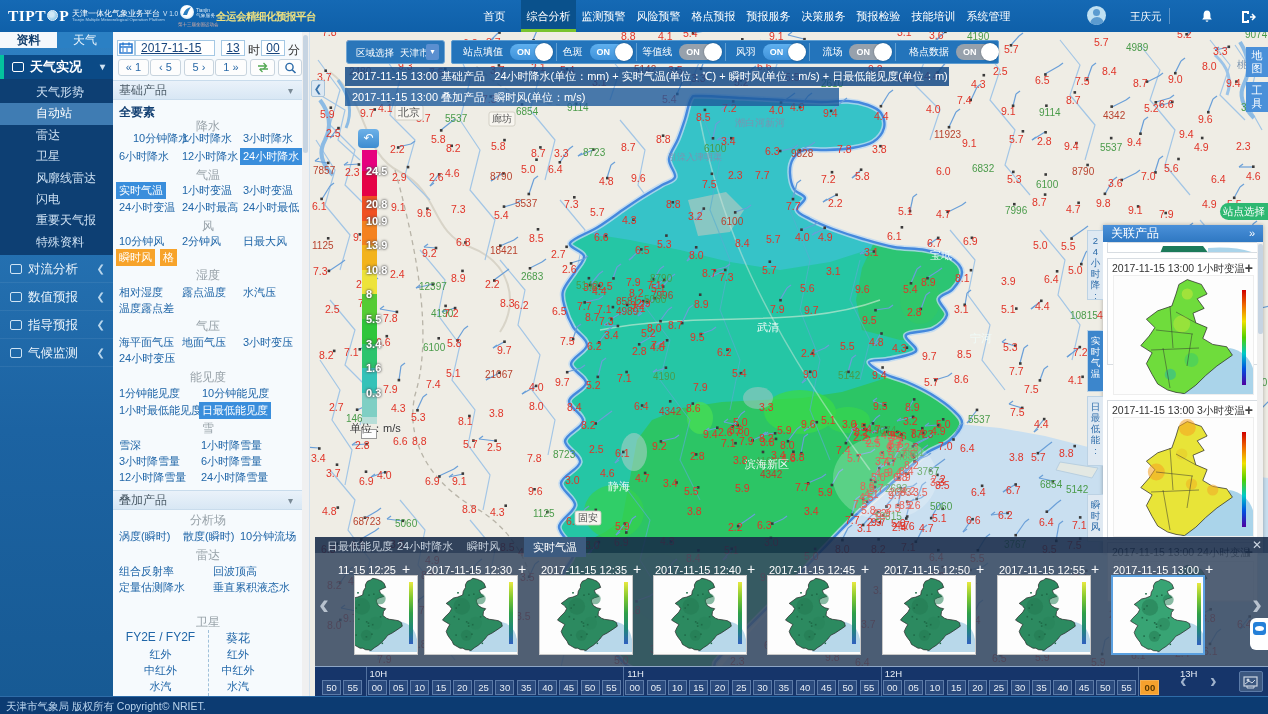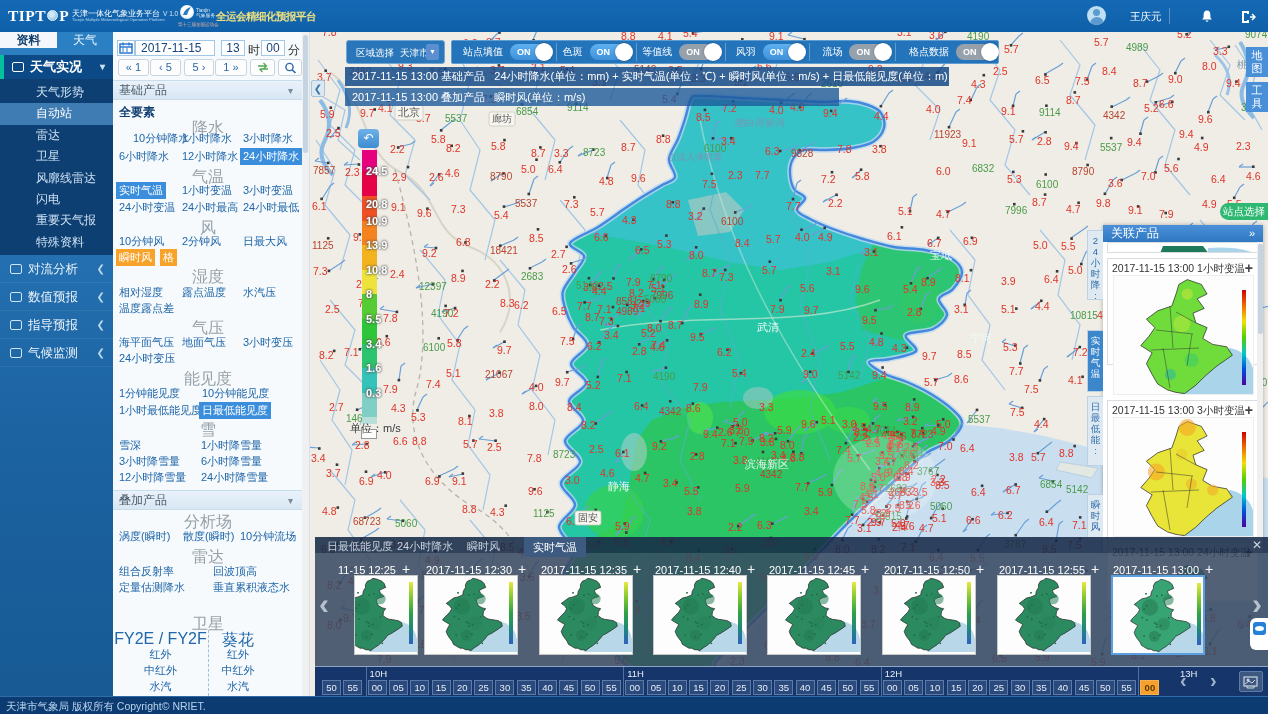--- a/index.html
+++ b/index.html
@@ -43,25 +43,25 @@
 #submenu .si.sel { background:#3f7cb3; color:#fff; }
 .mi2 { position:relative; height:28px; line-height:28px; color:#eaf3fb; font-size:12.5px; border-bottom:1px solid rgba(255,255,255,0.07); }
 .mi2 .ch { position:absolute; right:8px; top:0; font-size:10px; color:#b9d6ec; }
 .ico { display:inline-block; width:12px; height:10px; border:1.5px solid #cfe4f4; border-radius:2px; margin:0 6px 0 10px; vertical-align:-1px; }
 #mi-parent .ico { border-color:#fff; margin-left:8px; }
 
 
 #panel2 { position:absolute; left:113px; top:32px; width:197px; height:664px; background:#f6fafd; border-right:1px solid #d4e2ee; z-index:40; font-size:12px; }
 #p2scroll { position:absolute; right:0; top:0; width:7px; height:664px; background:#f0f0f0; }
 #p2thumb { position:absolute; right:1px; top:3px; width:5px; height:118px; background:#c6d4e2; border-radius:3px; }
-.inp { position:absolute; background:#fff; border:1px solid #a4c8e4; color:#16447c; font-size:12px; }
+.inp { position:absolute; background:#fff; border:1px solid #a4c8e4; color:#16447c; font-size:12px;text-decoration:underline; }
 .navbtn { position:absolute; top:27px; height:17px; background:#fdfdfd; border:1px solid #c8d4de; border-radius:3px; color:#2a6aa8; font-size:11px; text-align:center; line-height:15px; }
 .sechdr { position:absolute; left:0; width:190px; height:20px; background:linear-gradient(#eaf2fa,#d8e7f4); border-top:1px solid #c9dcec; border-bottom:1px solid #c9dcec; color:#4a5a66; line-height:19px; padding-left:6px; font-size:12px; }
 .sechdr .ch { position:absolute; right:10px; color:#7a8a96; font-size:10px; }
-.cat { position:absolute; color:#97a1a8; font-size:16px; }
+.cat { position:absolute; color:#97a1a8; font-size:12px; }
 .itm { position:absolute; color:#2066a8; font-size:11px; white-space:nowrap; }
 .itm.sel { background:#3a8edc; color:#fff; padding:1px 3px; margin:-1px -3px; }
 .itm.org { background:#f7a32a; color:#fff; padding:1px 3px; margin:-1px -3px; }
 .gtag { position:absolute; background:#f7a32a; color:#fff; font-size:11px; padding:1px 3px; }
 .bold { font-weight:bold; color:#123f72 !important; font-size:12px !important; }
 .vdash { position:absolute; border-left:1px dashed #9fc0da; }
 
 
 #map { position:absolute; left:310px; top:32px; width:958px; height:664px; overflow:hidden; z-index:10; }
 #collapser { position:absolute; left:311px; top:80px; width:14px; height:17px; background:#dce8f2; border:1px solid #a8c4da; border-radius:2px; color:#3a74aa; font-size:10px; text-align:center; line-height:15px; z-index:30; }
@@ -1750,20 +1750,32 @@
 <div id="topbar">
 <div id="logo">TIPT<span class="globe"></span>P</div>
 <div id="cn-title">天津一体化气象业务平台<span class="v">V 1.0</span></div>
 <div id="en-title">Tianjin Multiple Meteorological Operation Platform</div>
 <div id="badge"><svg width="14" height="14">
         <path d="M3,10 Q5,3 11,2 Q8,6 7,10 Z" fill="#2a7ec0"></path>
       </svg></div>
 <div id="badge-txt">Tianjin<br>气象服务</div>
 <div id="badge-red">第十三届全国运动会</div>
 <div id="slogan">全运会精细化预报平台</div>
+<div id="nav">
+<div class="it">首页</div>
+      <div class="it act">综合分析</div>
+      <div class="it">监测预警</div>
+      <div class="it">风险预警</div>
+      <div class="it">格点预报</div>
+      <div class="it">预报服务</div>
+      <div class="it">决策服务</div>
+      <div class="it">预报检验</div>
+      <div class="it">技能培训</div>
+      <div class="it">系统管理</div>
+</div>
 <div id="user">
       <div class="hd"></div>
       <div class="bd"></div>
     </div>
 <div id="uname">王庆元</div>
     <div id="udiv"></div>
 <svg style="position:absolute;left:1200px;top:9px" width="14" height="14">
       <path d="M7,1.5 C4.5,1.5 3.6,3.4 3.6,6 L3.6,8.5 L2.2,10.4 L11.8,10.4 L10.4,8.5 L10.4,6 C10.4,3.4 9.5,1.5 7,1.5 Z M5.6,11.4 a1.4,1.4 0 0 0 2.8,0 Z" fill="#fff"></path>
     </svg>
 <svg style="position:absolute;left:1241px;top:10px" width="15" height="13">

